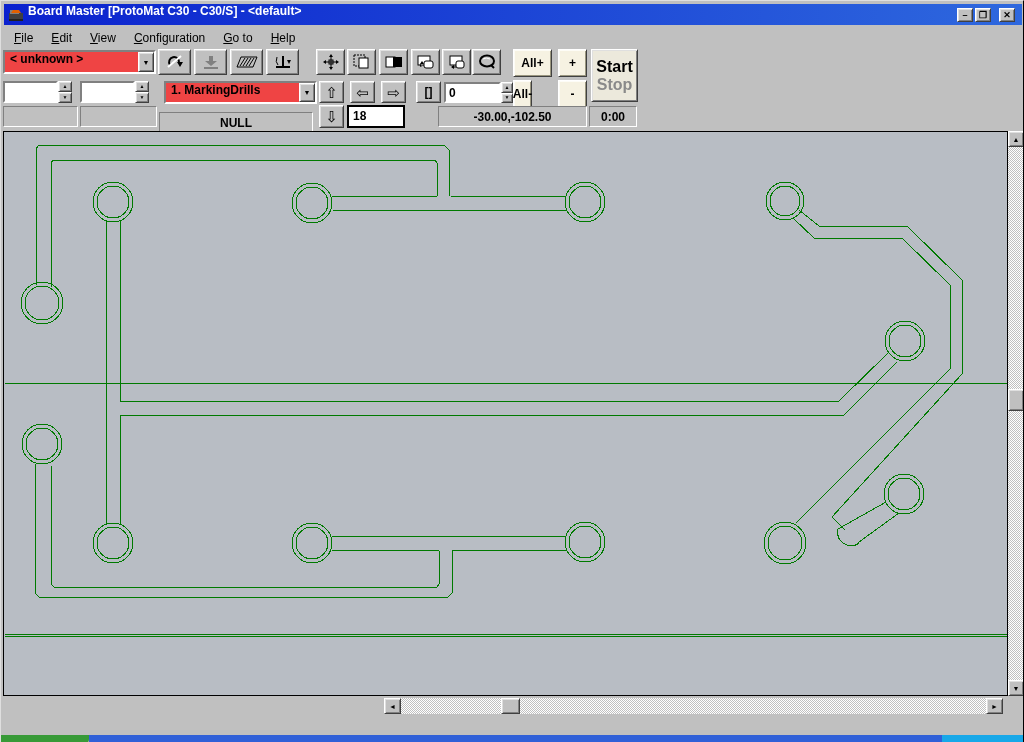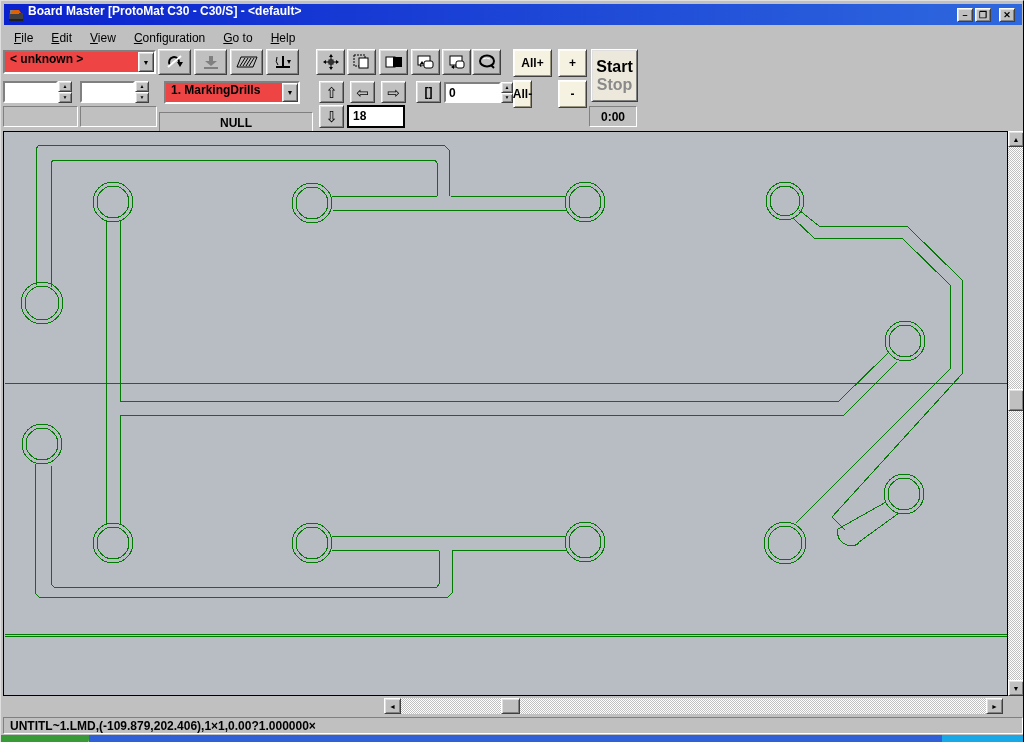--- a/index.html
+++ b/index.html
@@ -178,39 +178,40 @@
   <div class="abs edit" style="left:2px;top:80px;width:55px;height:22px"></div>
   <div class="abs spin" style="left:57px;top:80px;width:14px;height:22px">
     <div class="raised">▲</div>
     <div class="raised">▼</div>
   </div>
   <div class="abs edit" style="left:79px;top:80px;width:55px;height:22px"></div>
   <div class="abs spin" style="left:134px;top:80px;width:14px;height:22px">
     <div class="raised">▲</div>
     <div class="raised">▼</div>
   </div>
-  <div class="abs combo" style="left:163px;top:80px;width:136px;height:23px">
+  <div class="abs combo" style="left:163px;top:80px;width:153px;height:23px">
     <span class="cv">1. MarkingDrills</span>
     <span class="drop">▼</span>
   </div>
   <div class="abs raised btn arrowbtn" style="left:318px;top:80px;width:25px;height:22px">⇧</div>
   <div class="abs raised btn arrowbtn" style="left:349px;top:80px;width:25px;height:22px">⇦</div>
   <div class="abs raised btn arrowbtn" style="left:380px;top:80px;width:25px;height:22px">⇨</div>
   <div class="abs raised btn" style="left:415px;top:80px;width:25px;height:22px;font-weight:bold;font-size:12px">[]</div>
   <div class="abs edit" style="left:443px;top:81px;width:57px;height:21px">0</div>
   <div class="abs spin" style="left:500px;top:81px;width:12px;height:21px">
     <div class="raised">▲</div>
     <div class="raised">▼</div>
   </div>
 
   <div class="abs sunken panel3" style="left:2px;top:105px;width:75px;height:21px"></div>
   <div class="abs sunken panel3" style="left:79px;top:105px;width:77px;height:21px"></div>
   <div class="abs sunken panel3" style="left:158px;top:111px;width:154px;height:21px">NULL</div>
   <div class="abs raised btn arrowbtn" style="left:318px;top:104px;width:25px;height:23px">⇩</div>
   <div class="abs" style="left:346px;top:104px;width:58px;height:23px;background:#fff;border:2px solid #000;font-weight:bold;font-size:12px;padding:2px 4px">18</div>
+  <div class="abs sunken panel3" style="left:437px;top:105px;width:149px;height:21px">-30.00,-102.50</div>
   <div class="abs sunken panel3" style="left:588px;top:105px;width:48px;height:21px">0:00</div>
 
   <div id="canvas" class="abs" style="background: rgb(184, 189, 196);">
     <svg width="1003" height="563" viewBox="0 0 1003 563" shape-rendering="crispEdges" style="stroke: rgb(0, 122, 0);">
         <circle cx="109" cy="70" r="20"></circle>
         <circle cx="109" cy="70" r="16"></circle>
         <circle cx="308" cy="71" r="20"></circle>
         <circle cx="308" cy="71" r="16"></circle>
         <circle cx="581" cy="70" r="20"></circle>
         <circle cx="581" cy="70" r="16"></circle>
@@ -265,23 +266,20 @@
     </div>
     <div class="raised btn sbtn abs" style="left:0;top:549px;width:16px;height:16px">▼</div>
   </div>
 
   <div class="abs raised btn sbtn" style="left:383px;top:697px;width:17px;height:16px">◄</div>
   <div class="abs track" style="left:400px;top:697px;width:585px;height:16px">
     <div class="raised abs" style="left:100px;top:0;width:19px;height:16px"></div>
   </div>
   <div class="abs raised btn sbtn" style="left:985px;top:697px;width:17px;height:16px">►</div>
 
-  <div id="statusbar" class="abs sunken">
-    <span>UNTITL~1.LMD,(-109.879,202.406),1×1,0.00?1.000000×</span>
-  </div>
 
   <div id="taskbar" class="abs">
     <div class="abs" style="left: 0px; top: 0px; width: 88px; height: 8px; border-radius: 0px 0px 4px; background: rgb(55, 154, 55);"></div>
     <div class="abs" style="left: 88px; top: 0px; width: 853px; height: 8px; background: rgb(48, 96, 216);"></div>
     <div class="abs" style="left: 941px; top: 0px; width: 83px; height: 8px; background: rgb(24, 168, 232);"></div>
   </div>
 
 </div>
 
 </body></html>

